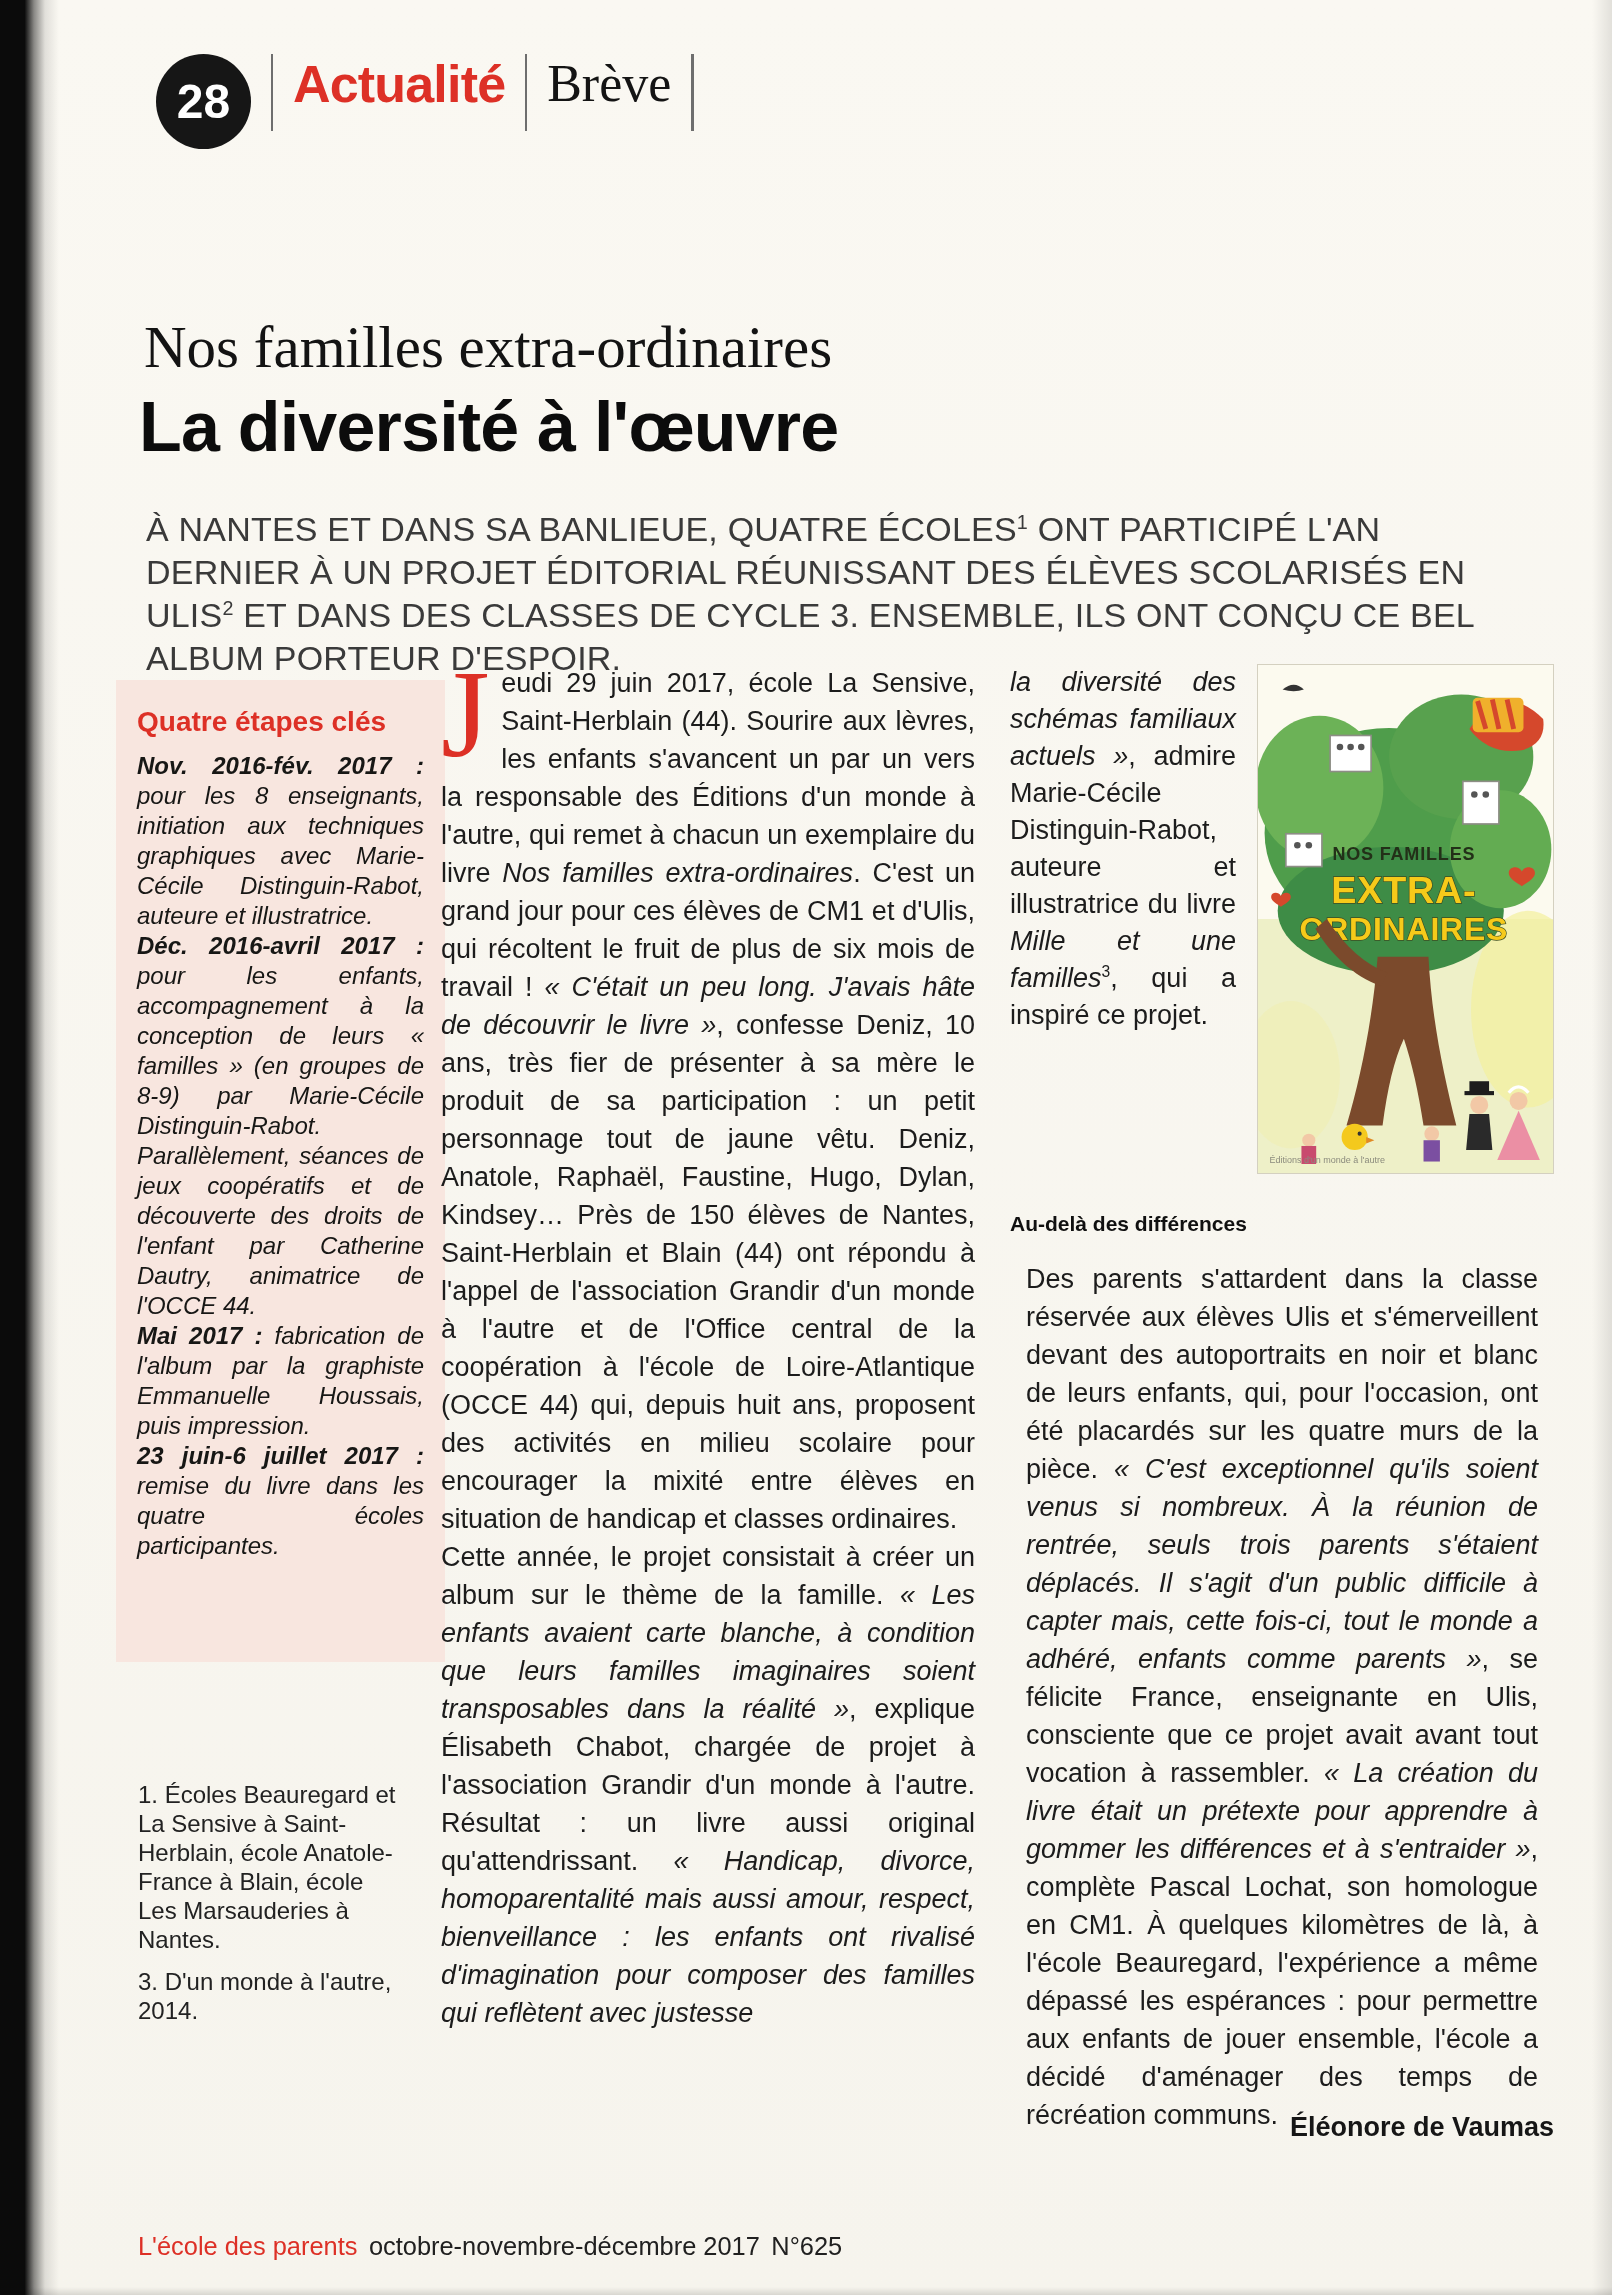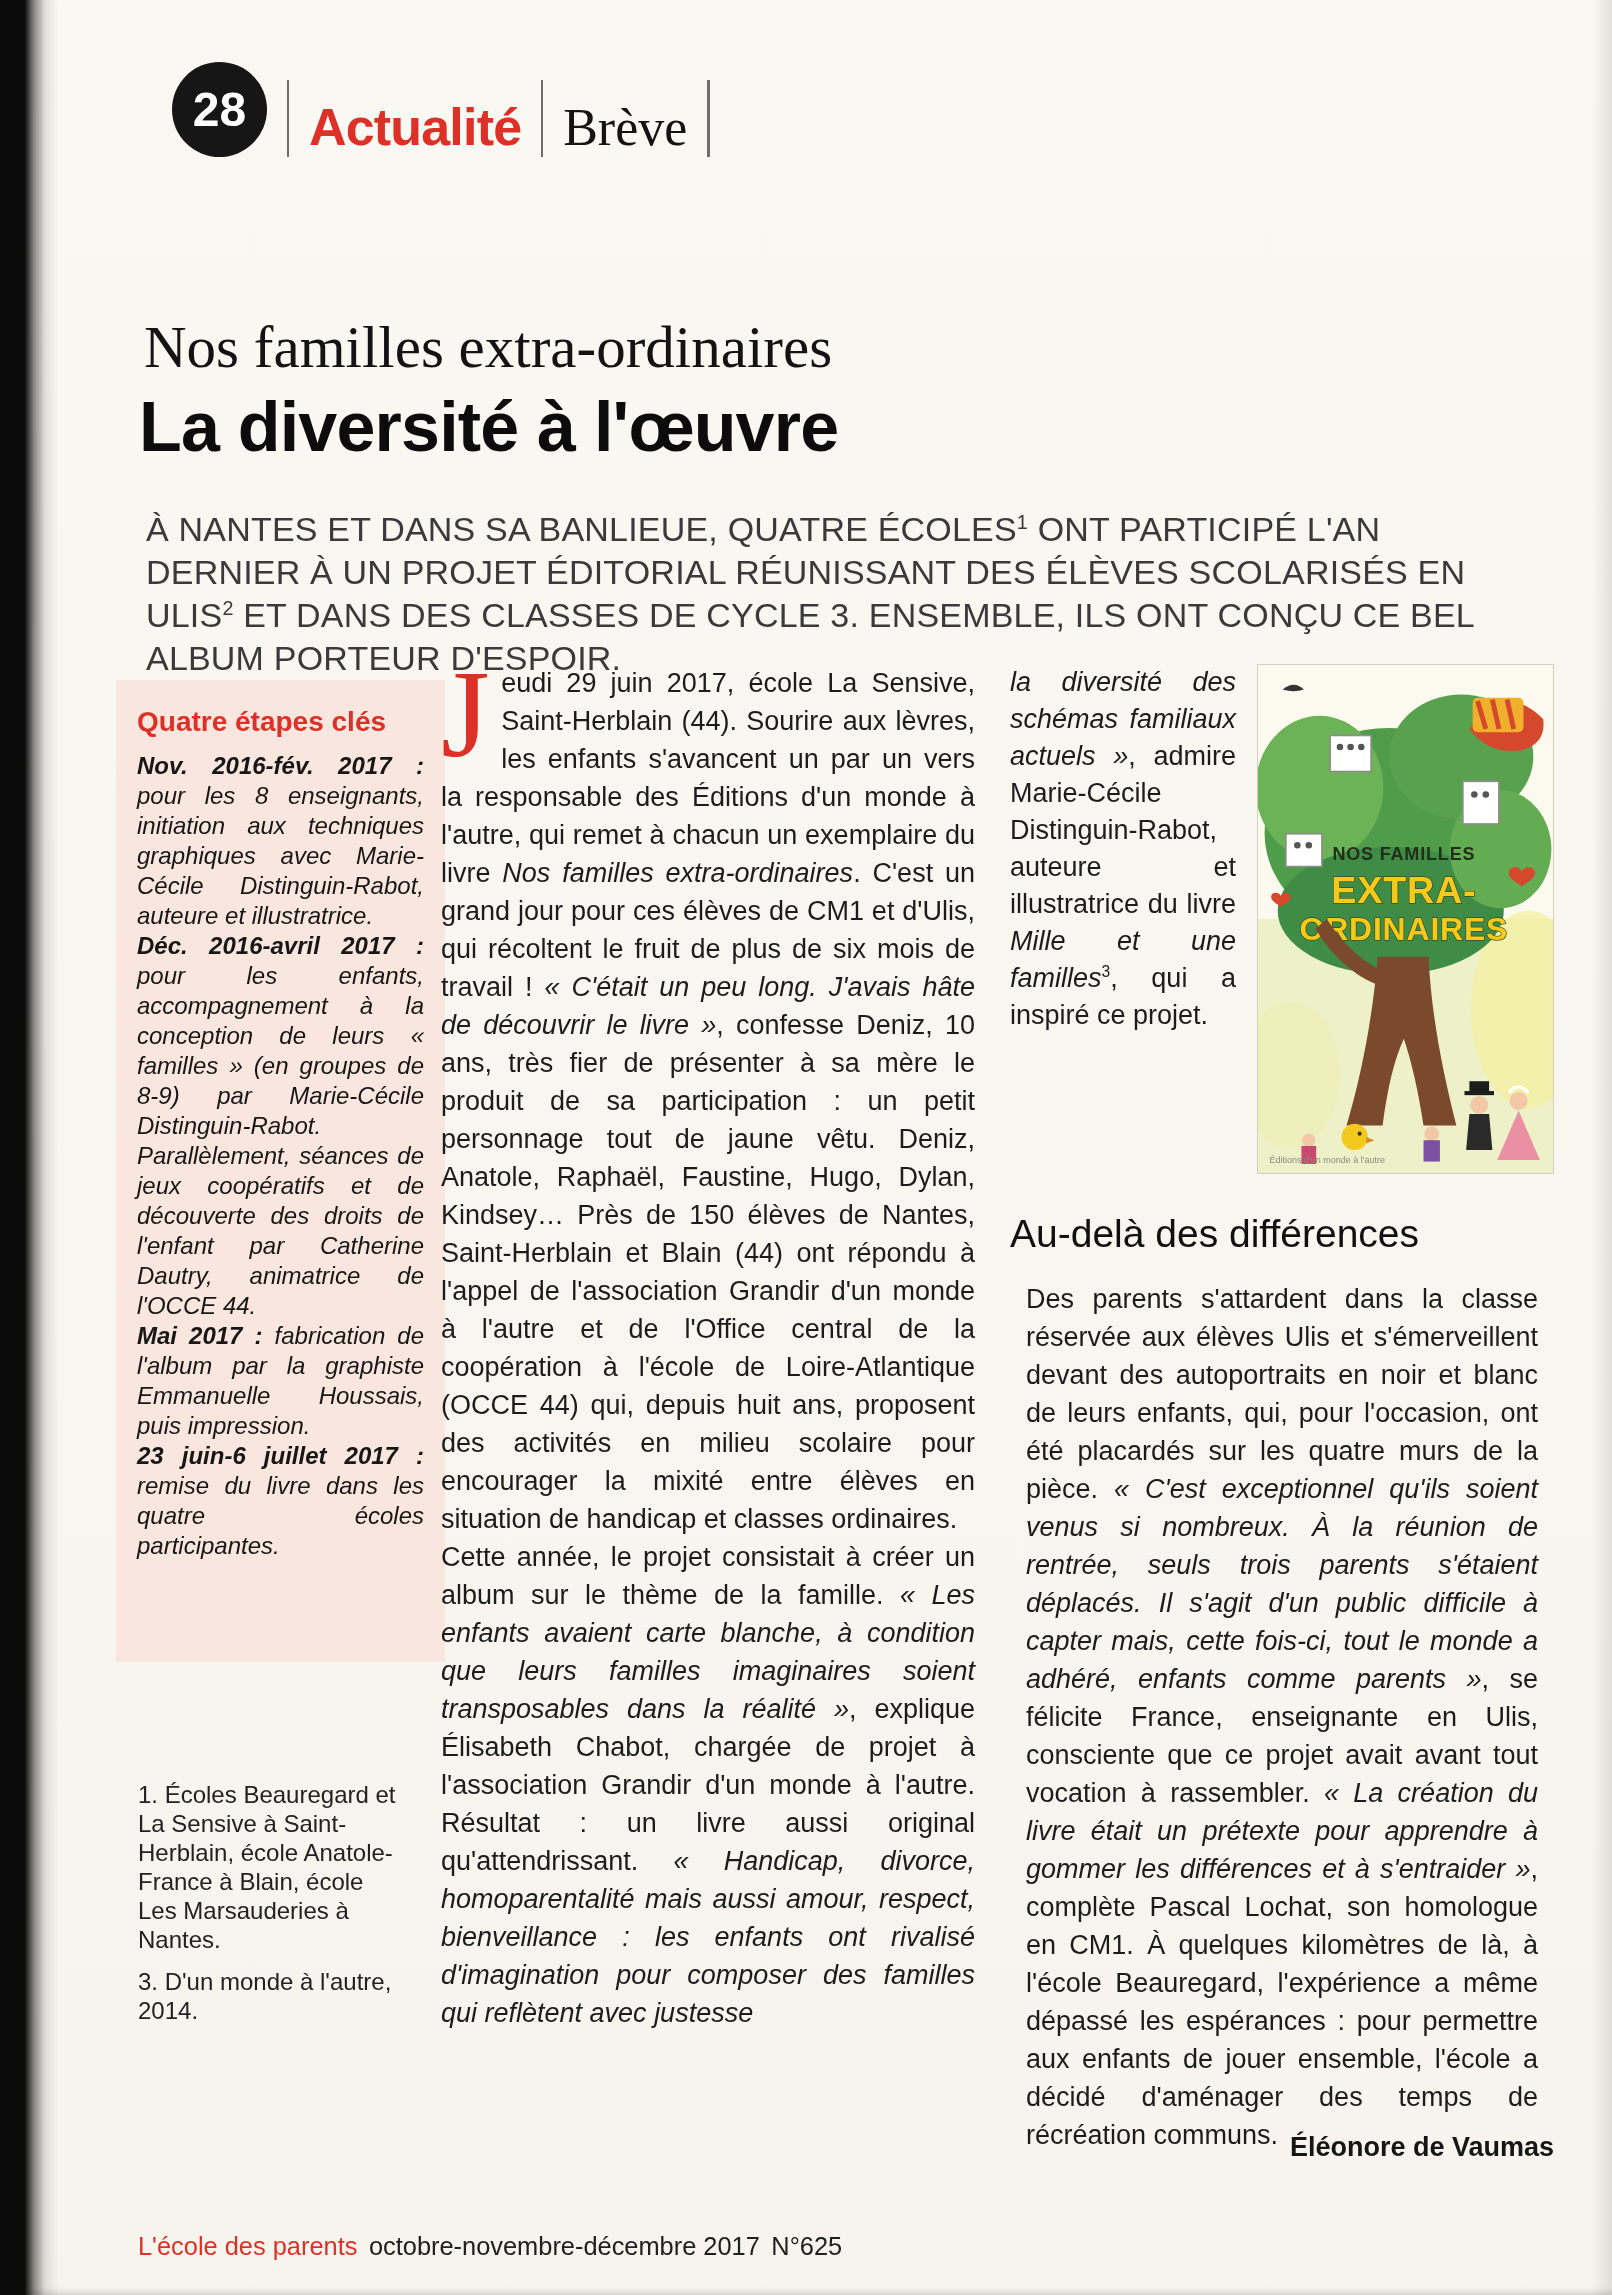--- a/index.html
+++ b/index.html
@@ -9,21 +9,21 @@
 
   
   .scan-left{position:absolute;left:0;top:0;bottom:0;width:59px;z-index:6;
     background:linear-gradient(90deg,#0b0b0b 0,#0b0b0b 24.6px,rgba(25,25,25,.5) 34px,rgba(70,70,70,.14) 45px,rgba(0,0,0,0) 59px)}
   .scan-right{position:absolute;right:0;top:0;bottom:0;width:21px;z-index:6;
     background:linear-gradient(270deg,rgba(0,0,0,.10),rgba(0,0,0,0))}
   .scan-bottom{position:absolute;left:0;right:0;bottom:0;height:8.2px;z-index:6;
     background:linear-gradient(0deg,rgba(0,0,0,.12),rgba(0,0,0,0))}
 
   
-  .masthead{position:absolute;left:172px;top:54px;display:flex;align-items:flex-end;gap:19.7px;height:103px}
+  .masthead{position:absolute;left:156px;top:54px;display:flex;align-items:flex-start;gap:19.7px;height:103px}
   .badge{width:95px;height:95px;border-radius:50%;background:#161616;color:#fff;display:flex;align-items:center;justify-content:center;font-size:48px;font-weight:700}
   .vbar{width:2.5px;height:77px;background:#6e6e6e}
   .section{font-size:52px;font-weight:700;color:#dd3026;letter-spacing:-0.8px}
   .subsection{font-family:"Liberation Serif",serif;font-size:52px;color:#141414}
 
   
   .kicker{position:absolute;left:144px;top:313px;font-family:"Liberation Serif",serif;font-weight:400;font-size:59px;color:#131313}
   .title{position:absolute;left:139px;top:387px;font-size:70px;font-weight:800;color:#0c0c0c;letter-spacing:-0.8px}
   .standfirst{position:absolute;left:146px;top:508px;width:1385px;font-size:34px;line-height:43px;color:#3a3a3a;letter-spacing:0.2px;font-weight:400}
   sup{font-size:58%;line-height:0}
@@ -42,21 +42,21 @@
   .col-mid{position:absolute;left:441px;top:664px;width:534px;font-size:27px;line-height:38px;text-align:justify;color:#1c1c1c}
   .col-mid p{margin:0}
   .dropcap{float:left;font-family:"Liberation Serif",serif;font-size:125px;line-height:95px;color:#dd3026;padding:3.3px 11.5px 0 0}
 
   
   .col-right{position:absolute;left:1010px;top:664px;width:544px;color:#1c1c1c}
   .right-top{display:flex;gap:21px;align-items:flex-start}
   .right-top-text{width:226px;font-size:27px;line-height:37px;text-align:justify}
   .cover{width:297px;height:510px;flex:0 0 auto;border:0.8px solid #d4d0c0;background:#fcfaef}
   .cover svg{display:block;width:100%;height:100%}
-  .crosshead{font-size:39px;font-weight:400;margin:38px 0 24px;color:#101010}
+  .crosshead{font-size:21px;font-weight:700;margin:38px 0 24px;color:#101010}
   .bodytext{font-size:27px;line-height:38px;text-align:justify;margin:16px}
   .byline{font-weight:700;font-size:27px;text-align:right;margin-top:-38px;position:relative;color:#161616}
 
   
   .pagefooter{position:absolute;left:138px;top:2232px;display:flex;gap:11.5px;align-items:baseline;font-size:25.4px}
   .pagefooter .mag{color:#dd3026;font-weight:400}
   .pagefooter .issue,.pagefooter .num{color:#202020}
   .pagefooter .num{margin-left:0}
 
   

